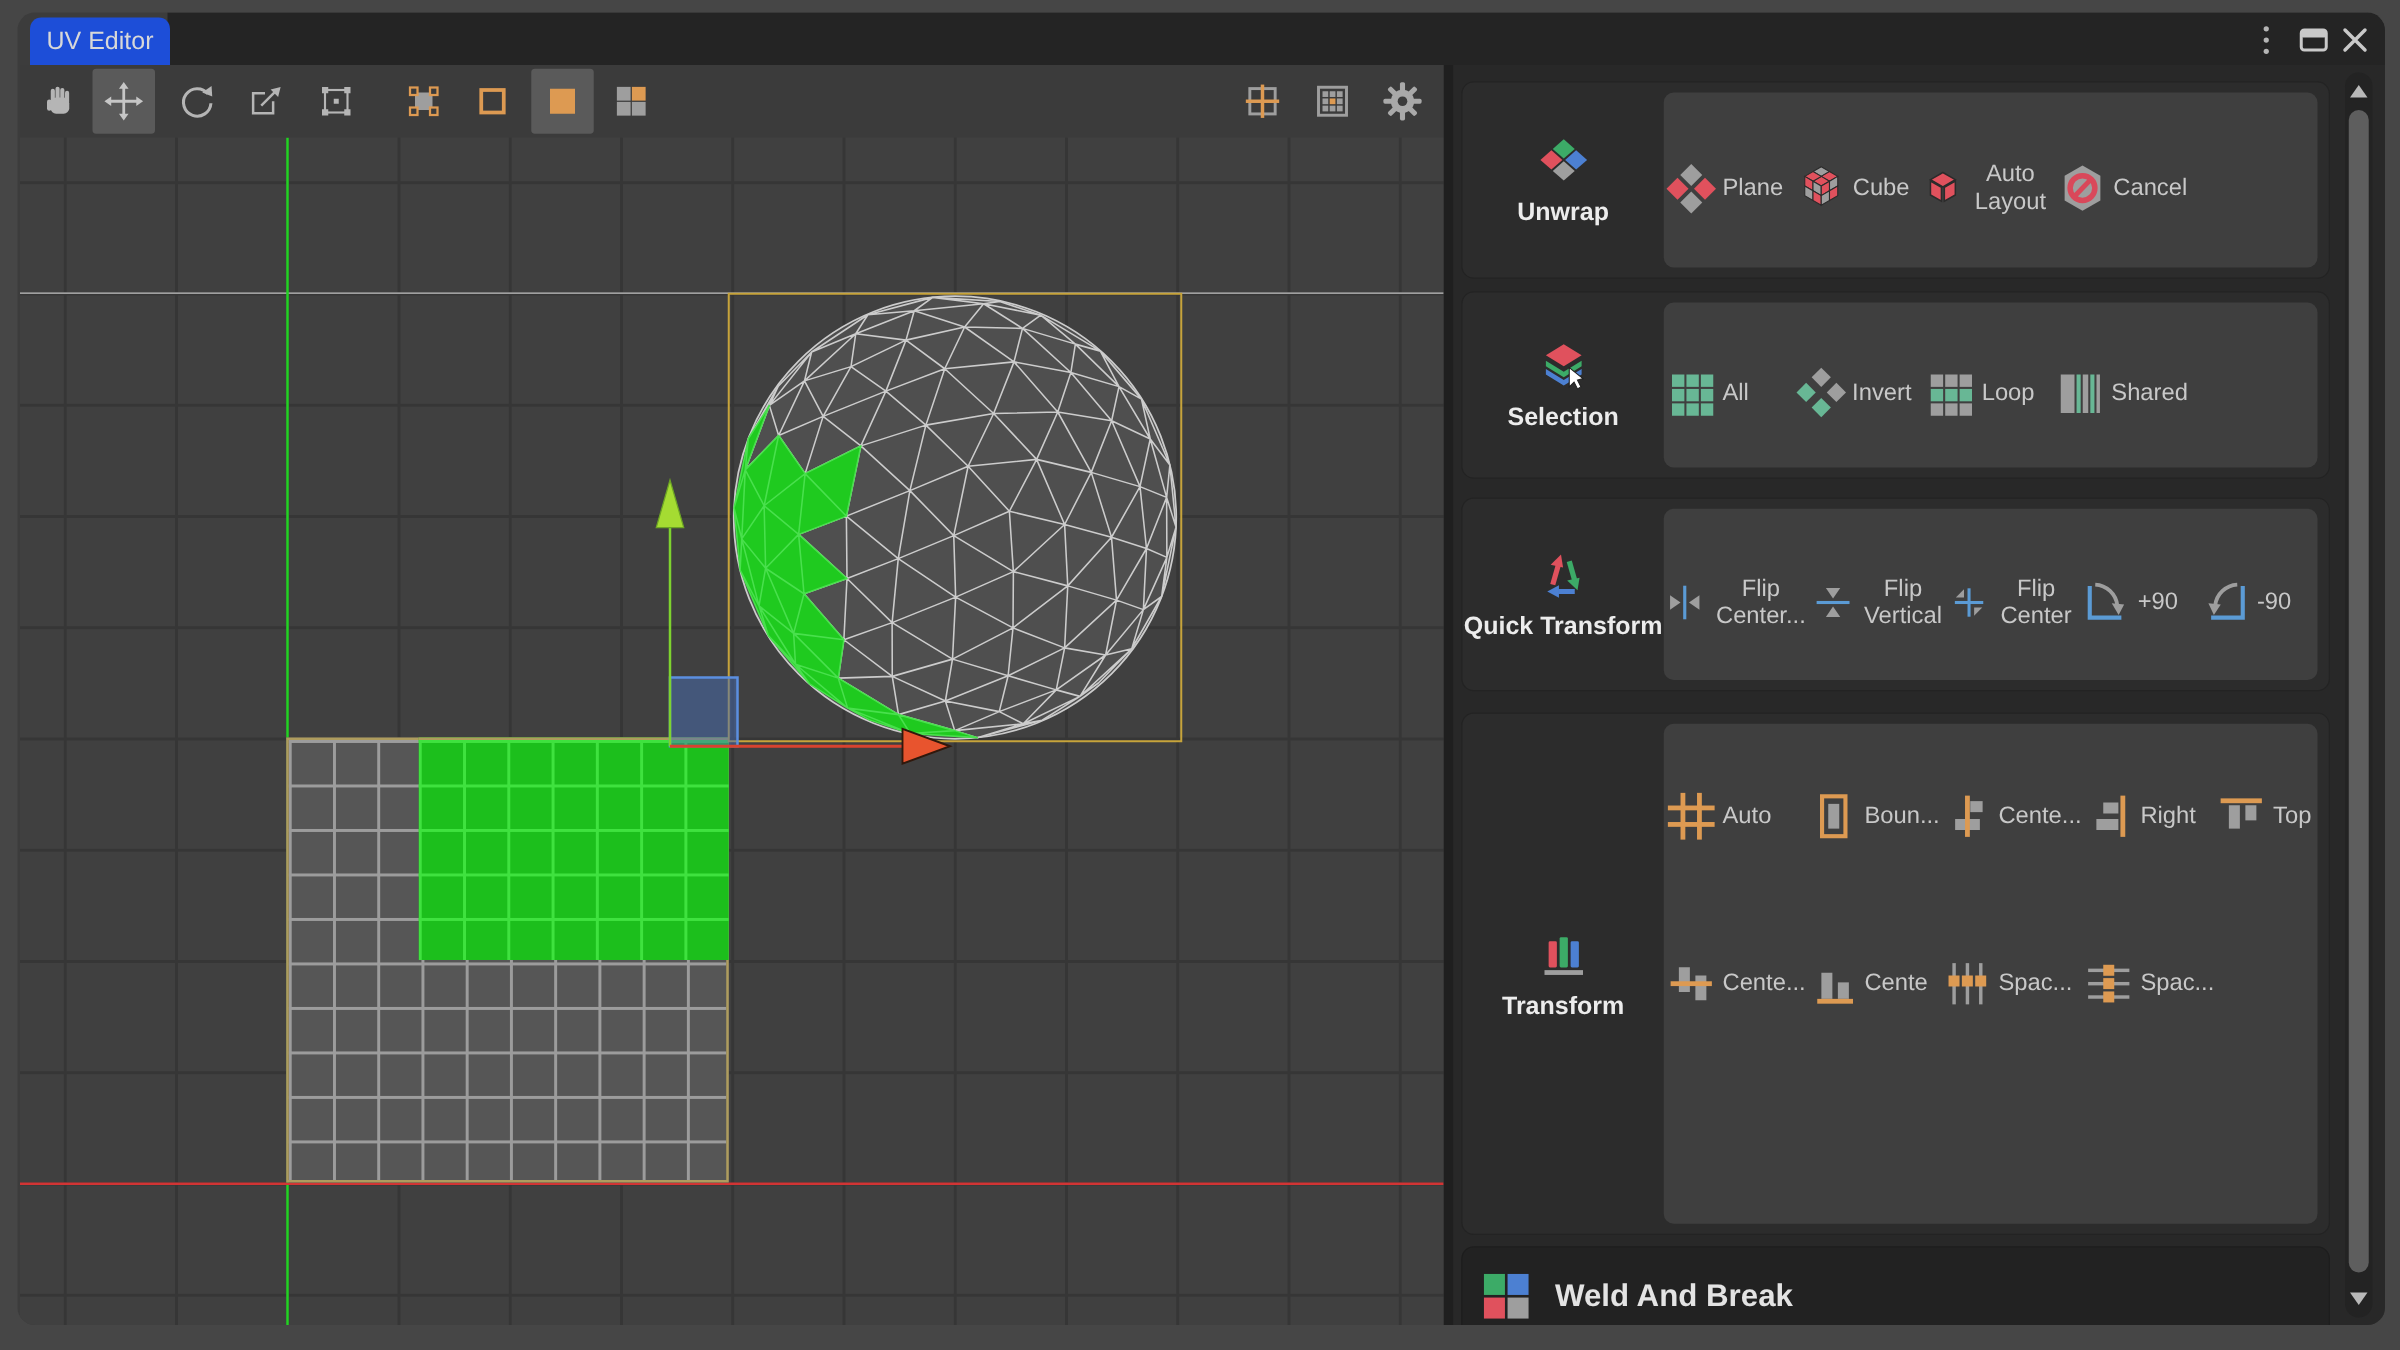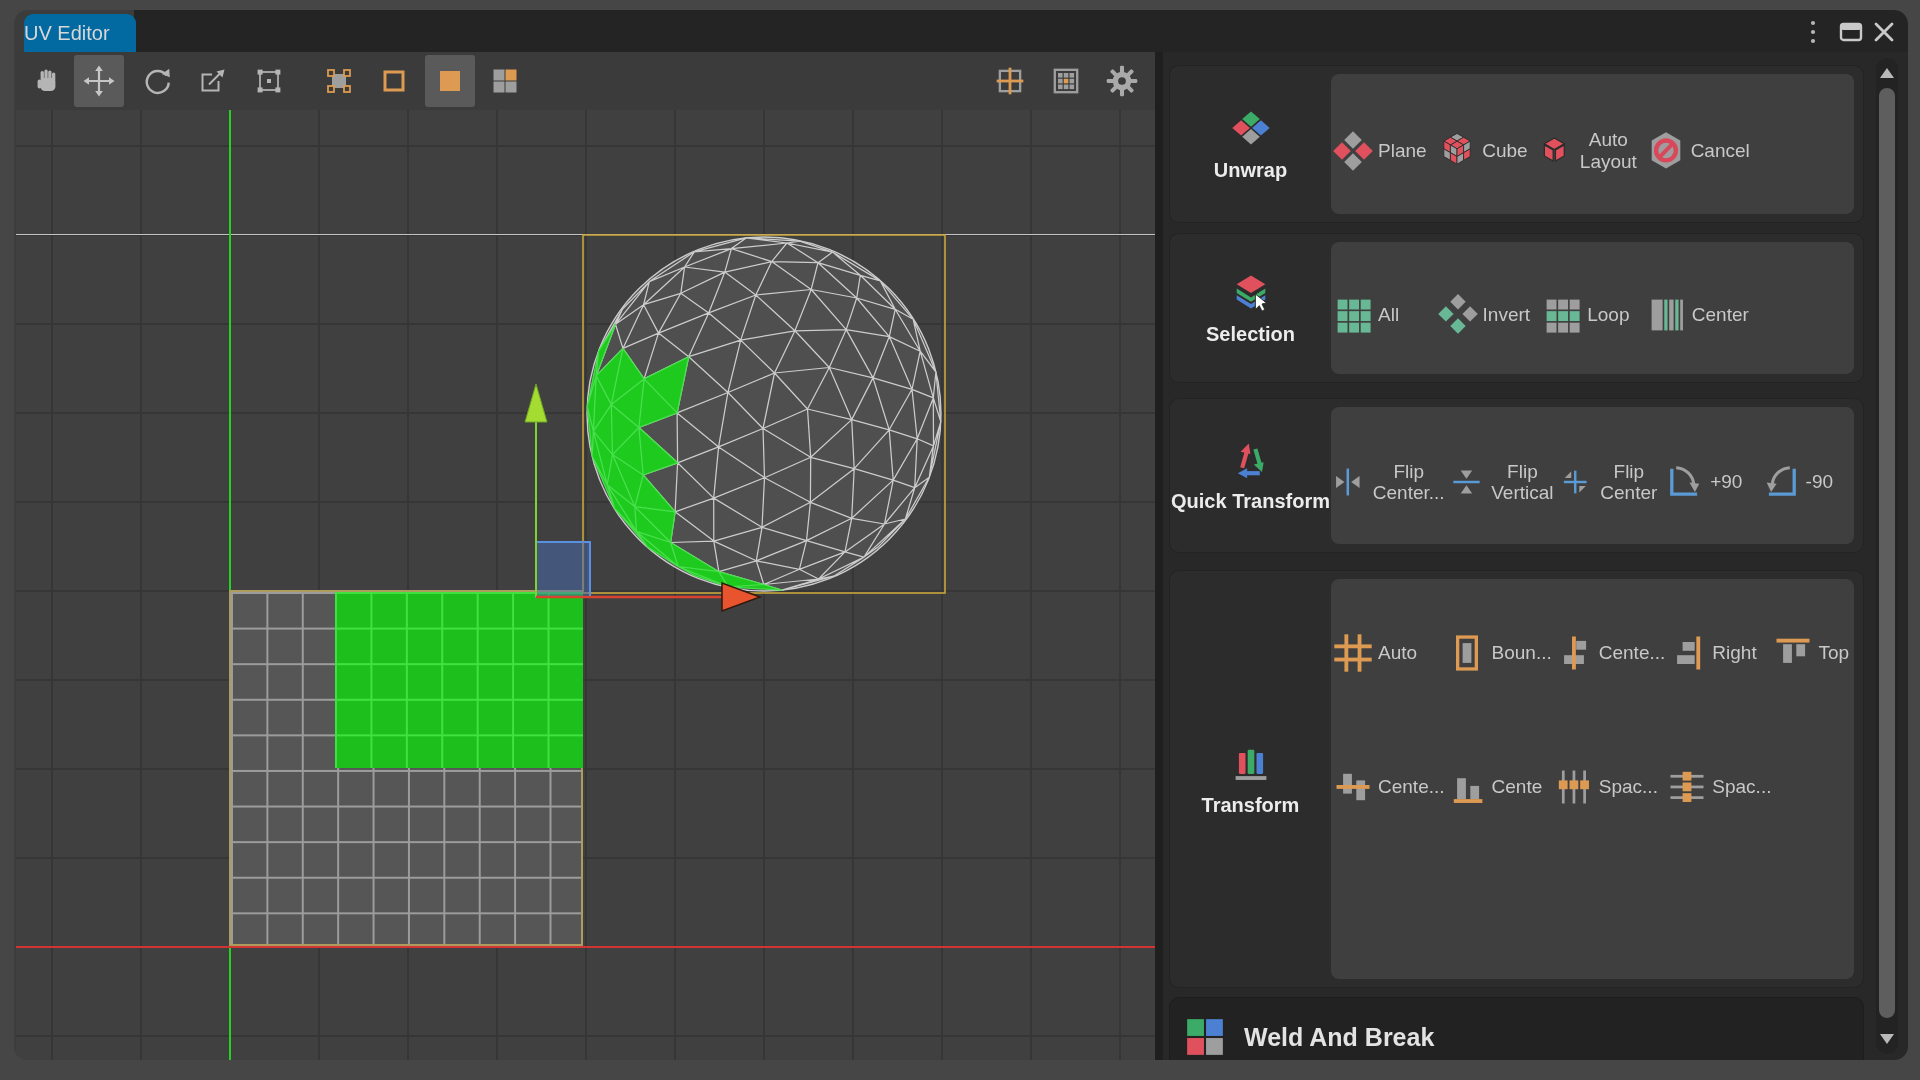--- a/index.html
+++ b/index.html
@@ -4,22 +4,22 @@
 <style>
   html,body{margin:0;padding:0;background:#464646;}
   *{box-sizing:border-box;}
   #stage{position:relative;width:1920px;height:1080px;background:#464646;overflow:hidden;
          font-family:"Liberation Sans",sans-serif;-webkit-font-smoothing:antialiased;}
   #window{position:absolute;left:14px;top:10px;width:1894px;height:1050px;background:#3c3c3c;
           border-radius:14px;overflow:hidden;}
   
   #titlebar-dark{position:absolute;left:120px;top:0;right:0;height:42px;background:#242424;
                  border-top-right-radius:14px;}
-  #tab{position:absolute;left:10px;top:4px;width:112px;height:38px;background:#0369a1;
-       border-radius:9px 9px 0 0;display:flex;align-items:center;}
+  #tab{position:absolute;left:10px;top:4px;width:112px;height:38px;background:#1d4ed8;
+       border-radius:9px 9px 0 0;display:flex;align-items:center;justify-content:center;}
   #tab span{font-size:20px;color:#d8d8d8;}
   .winctl{position:absolute;top:8px;width:28px;height:28px;display:flex;align-items:center;
           justify-content:center;cursor:pointer;}
   
   #toolbar{position:absolute;left:2px;top:42px;width:1139px;height:58px;background:#3b3b3b;}
   .tool{position:absolute;top:3px;width:50px;height:52px;display:flex;align-items:center;
         justify-content:center;border-radius:3px;cursor:pointer;}
   .tool.sel{background:#5a5a5a;}
   
   #canvas{position:absolute;left:2px;top:100px;width:1139px;height:950px;background:#404040;
@@ -345,21 +345,21 @@
         <div class="blbl">Loop</div>
       </div>
       <div class="pbtn">
         <svg width="44" height="44" viewBox="0 0 40 40">
           <rect x="6" y="6" width="10" height="28" fill="#9e9e9e"></rect>
           <rect x="17.5" y="6" width="3" height="28" fill="#68b795"></rect>
           <rect x="22" y="6" width="4" height="28" fill="#9e9e9e"></rect>
           <rect x="27.5" y="6" width="3" height="28" fill="#68b795"></rect>
           <rect x="32" y="6" width="2.5" height="28" fill="#9e9e9e"></rect>
               </svg>
-        <div class="blbl">Center</div>
+        <div class="blbl">Shared</div>
       </div>
     </div>
         </div>
   </div>
 
   <div class="card" style="top:388px;height:155px;">
     <div class="card-label">
       <svg width="44" height="44" viewBox="0 0 40 40">
         <path d="M12,27 L16,13" stroke="#e0515d" stroke-width="3.8"></path>
             <polygon points="18,5 10.5,12.5 19.5,14.5" fill="#e0515d"></polygon>

